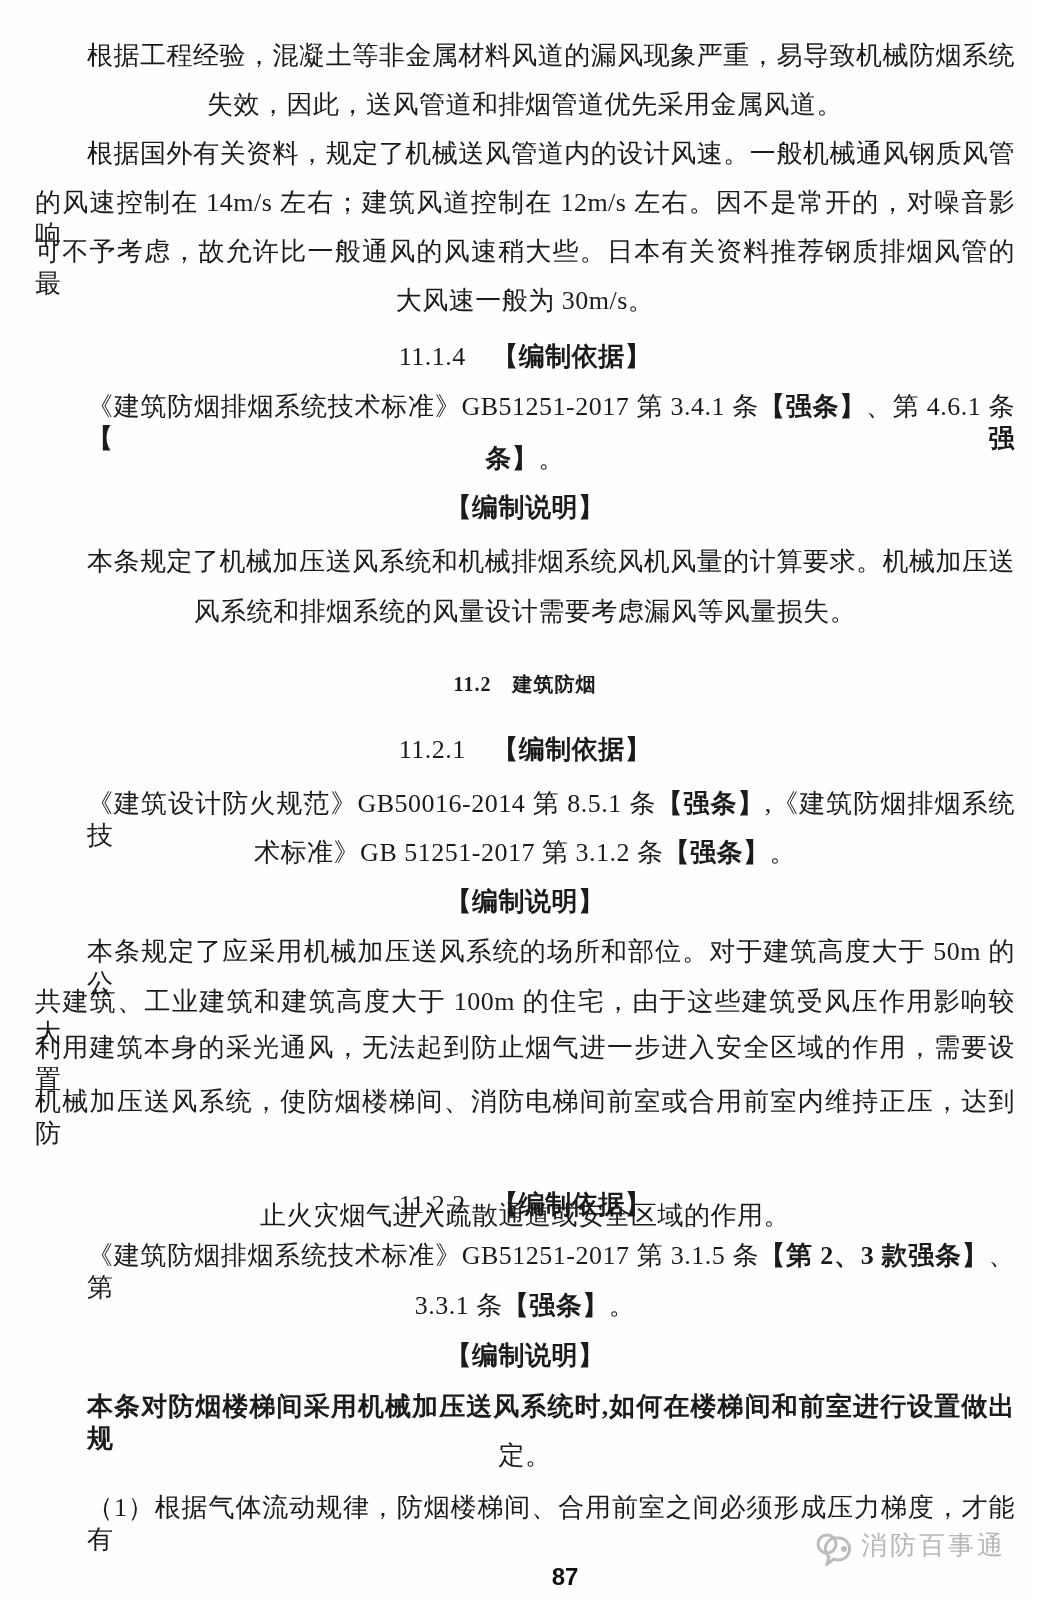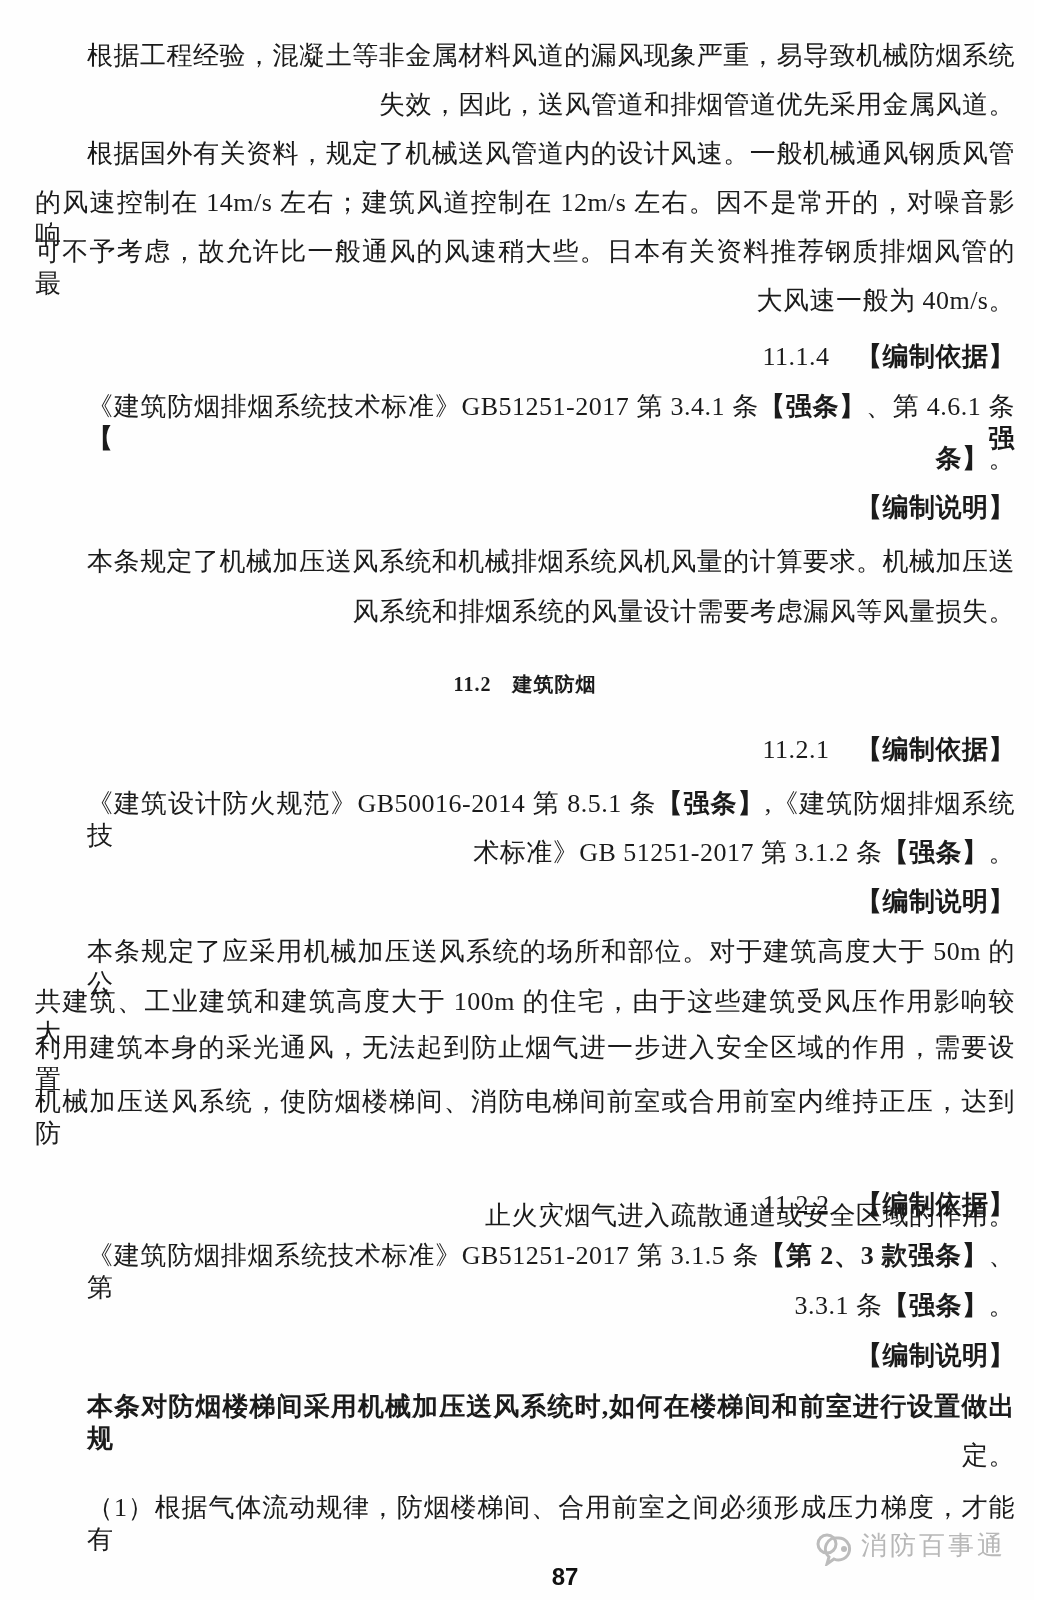--- a/index.html
+++ b/index.html
@@ -10,21 +10,21 @@
     overflow:hidden;
     font-family:"Liberation Serif","DejaVu Serif",serif;
     color:#1b1b1b;
   }
   .line{
     position:absolute;
     left:35px;
     width:980px;
     font-size:26px;
     line-height:32px;
-    text-align:right;
+    text-align:center;
     white-space:normal;
     letter-spacing:0.5px;
   }
   .line.indent{padding-left:52px;width:928px;}
   .line.justify{text-align:justify;text-align-last:justify;}
   .line.center{text-align:center;text-align-last:center;}
   .line.heading{font-weight:bold;font-size:20px;letter-spacing:1px;}
   .b{font-weight:bold;}
   .watermark{
     position:absolute;
@@ -52,21 +52,21 @@
 <body>
 
 <div class="page">
 
   <div id="lines">
       <div class="line indent justify" style="top: 40px;"><span>根据工程经验，混凝土等非金属材料风道的漏风现象严重，易导致机械防烟系统</span></div>
       <div class="line" style="top: 89px;"><span>失效，因此，送风管道和排烟管道优先采用金属风道。</span></div>
       <div class="line indent justify" style="top: 138px;"><span>根据国外有关资料，规定了机械送风管道内的设计风速。一般机械通风钢质风管</span></div>
       <div class="line justify" style="top: 187px;"><span>的风速控制在 14m/s 左右；建筑风道控制在 12m/s 左右。因不是常开的，对噪音影响</span></div>
       <div class="line justify" style="top: 236px;"><span>可不予考虑，故允许比一般通风的风速稍大些。日本有关资料推荐钢质排烟风管的最</span></div>
-      <div class="line" style="top: 285px;"><span>大风速一般为 40m/s。</span></div>
+      <div class="line" style="top: 285px;"><span>大风速一般为 30m/s。</span></div>
       <div class="line" style="top: 341px;"><span>11.1.4　</span><span class="b">【编制依据】</span></div>
       <div class="line indent justify" style="top: 391px;"><span>《建筑防烟排烟系统技术标准》GB51251-2017 第 3.4.1 条</span><span class="b">【强条】</span><span>、第 4.6.1 条</span><span class="b">【强</span></div>
       <div class="line" style="top: 443px;"><span class="b">条】</span><span>。</span></div>
       <div class="line" style="top: 492px;"><span class="b">【编制说明】</span></div>
       <div class="line indent justify" style="top: 546px;"><span>本条规定了机械加压送风系统和机械排烟系统风机风量的计算要求。机械加压送</span></div>
       <div class="line" style="top: 596px;"><span>风系统和排烟系统的风量设计需要考虑漏风等风量损失。</span></div>
       <div class="line center heading" style="top: 668px;"><span class="b">11.2　建筑防烟</span></div>
       <div class="line" style="top: 734px;"><span>11.2.1　</span><span class="b">【编制依据】</span></div>
       <div class="line indent justify" style="top: 788px;"><span>《建筑设计防火规范》GB50016-2014 第 8.5.1 条</span><span class="b">【强条】</span><span>,《建筑防烟排烟系统技</span></div>
       <div class="line" style="top: 837px;"><span>术标准》GB 51251-2017 第 3.1.2 条</span><span class="b">【强条】</span><span>。</span></div>

